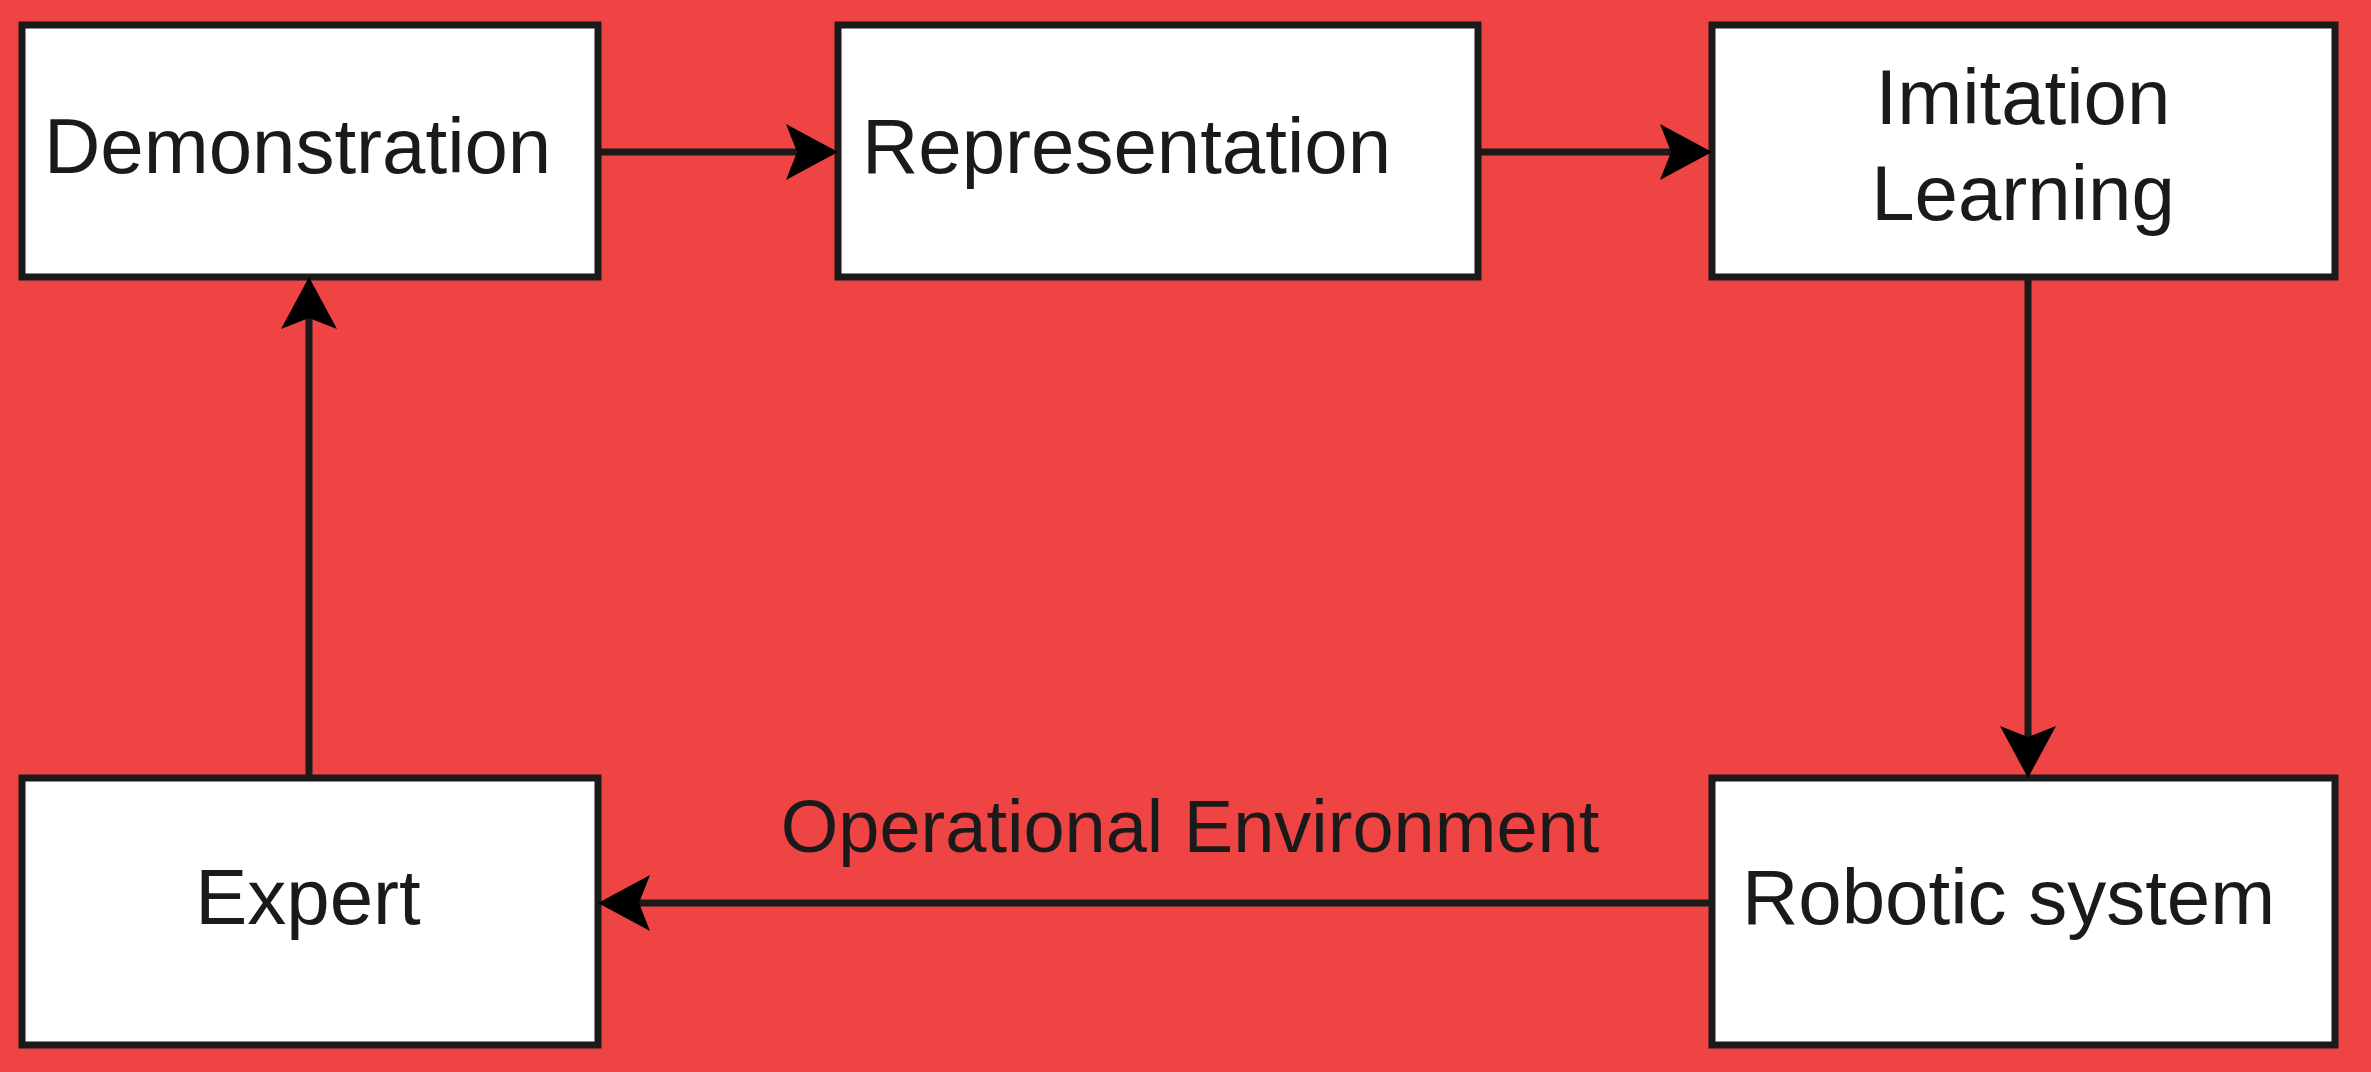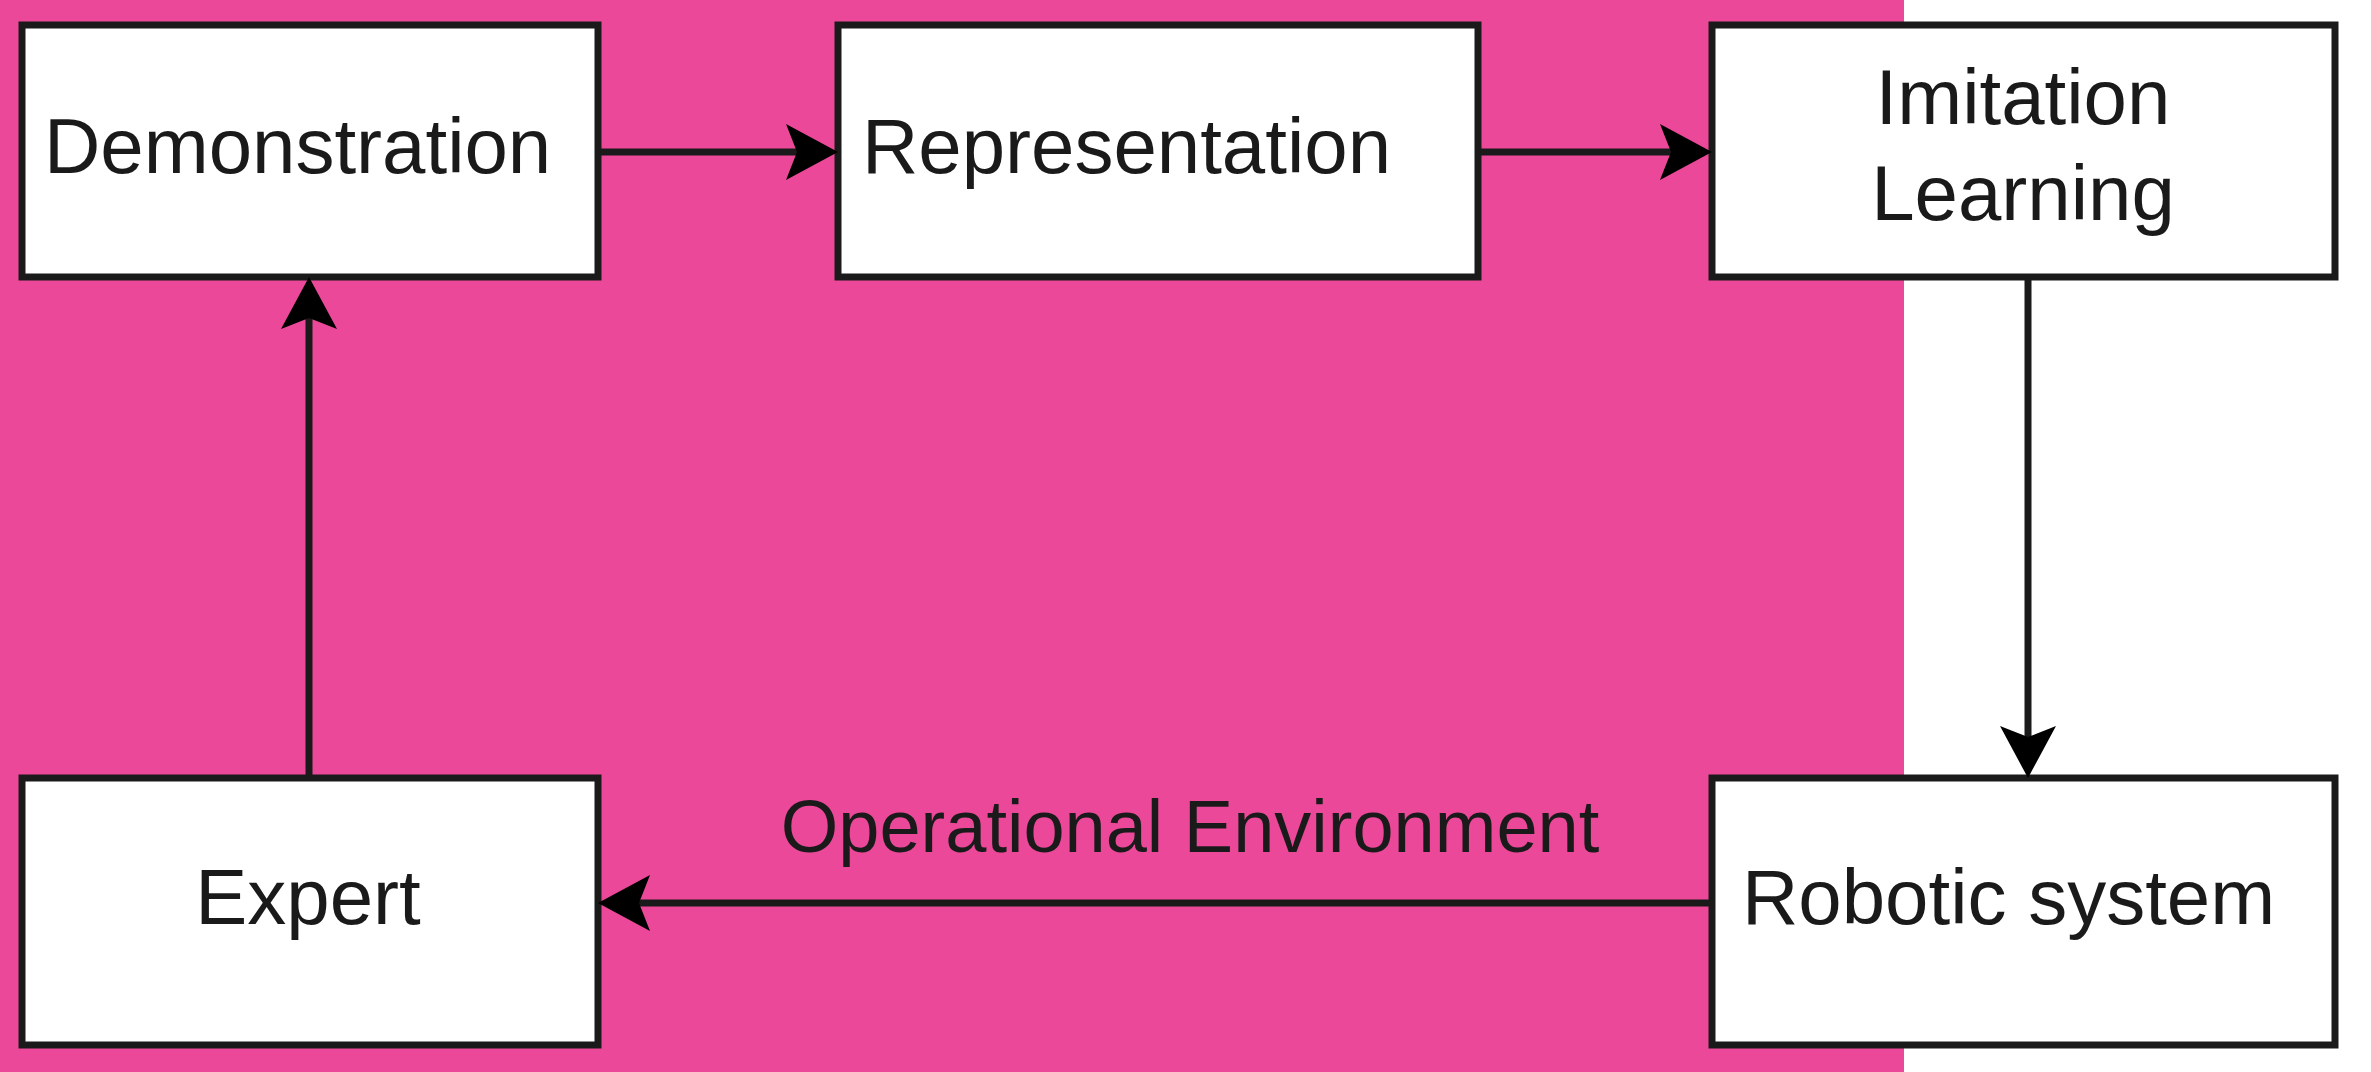--- a/index.html
+++ b/index.html
@@ -8,23 +8,23 @@
     background: #ffffff;
   }
   body {
     width: 2371px;
     height: 1072px;
     overflow: hidden;
     font-family: "Liberation Sans", sans-serif;
   }
   #diagram-root {
     position: relative;
-    width: 1904px;
+    width: 2371px;
     height: 1072px;
-    background: #ec4899;
+    background: #ef4444;
   }
   svg#flow-svg {
     position: absolute;
     top: 0;
     left: 0;
     width: 2371px;
     height: 1072px;
     display: block;
   }
   .node-rect {

